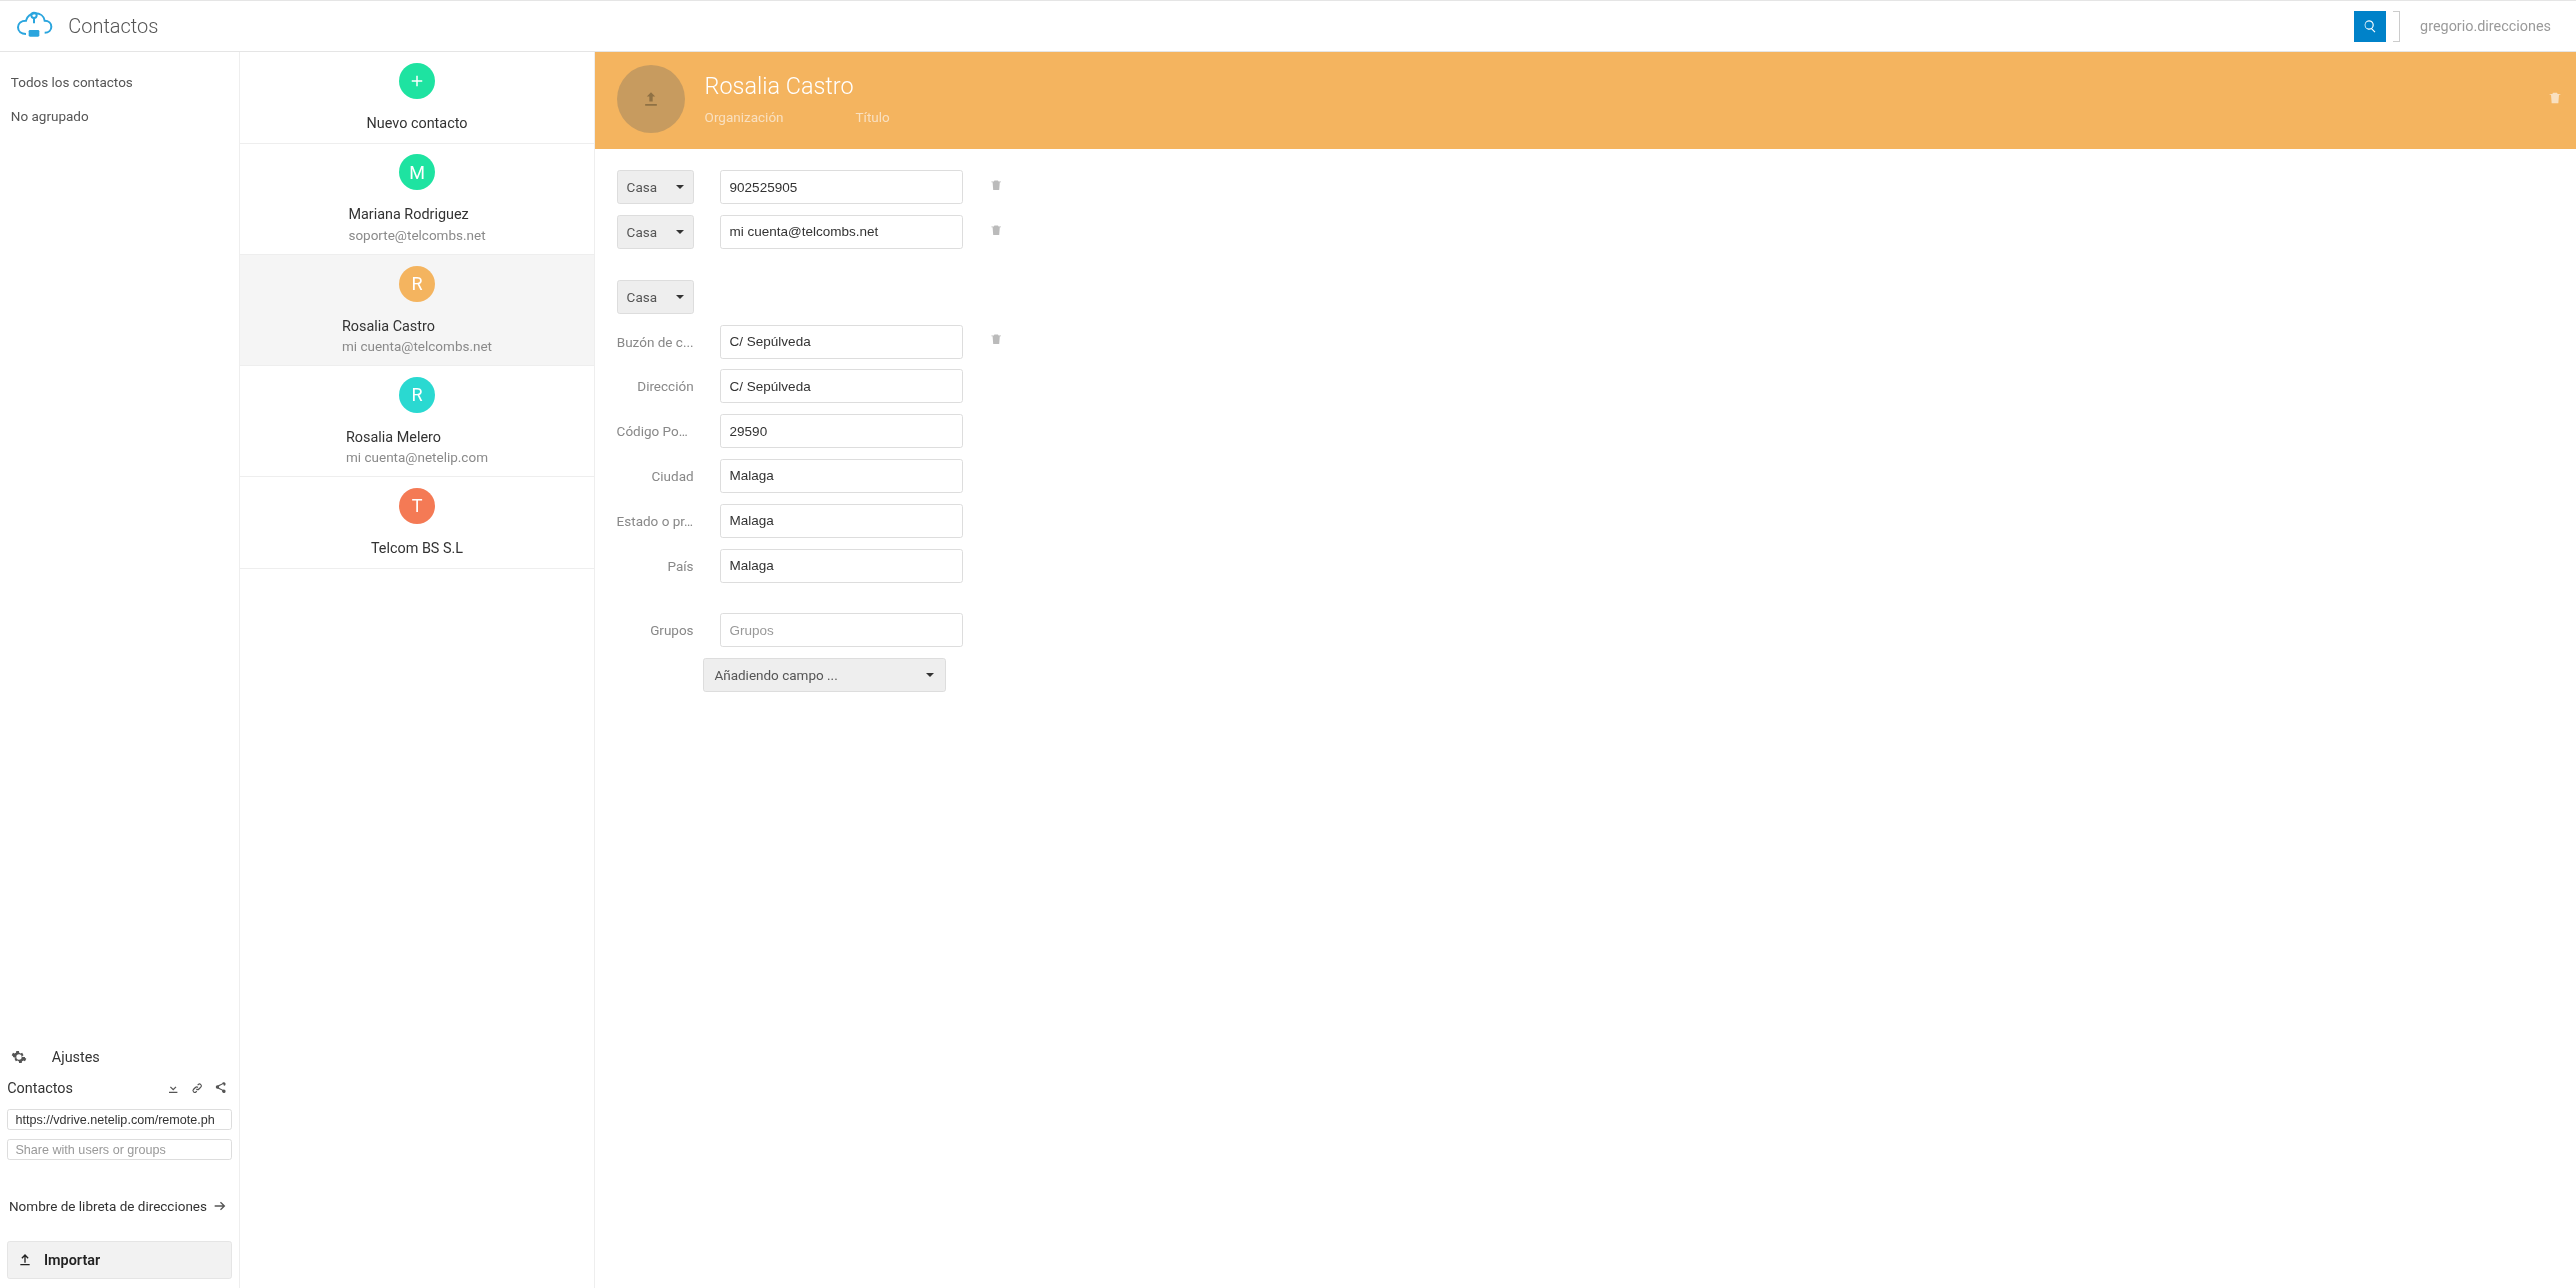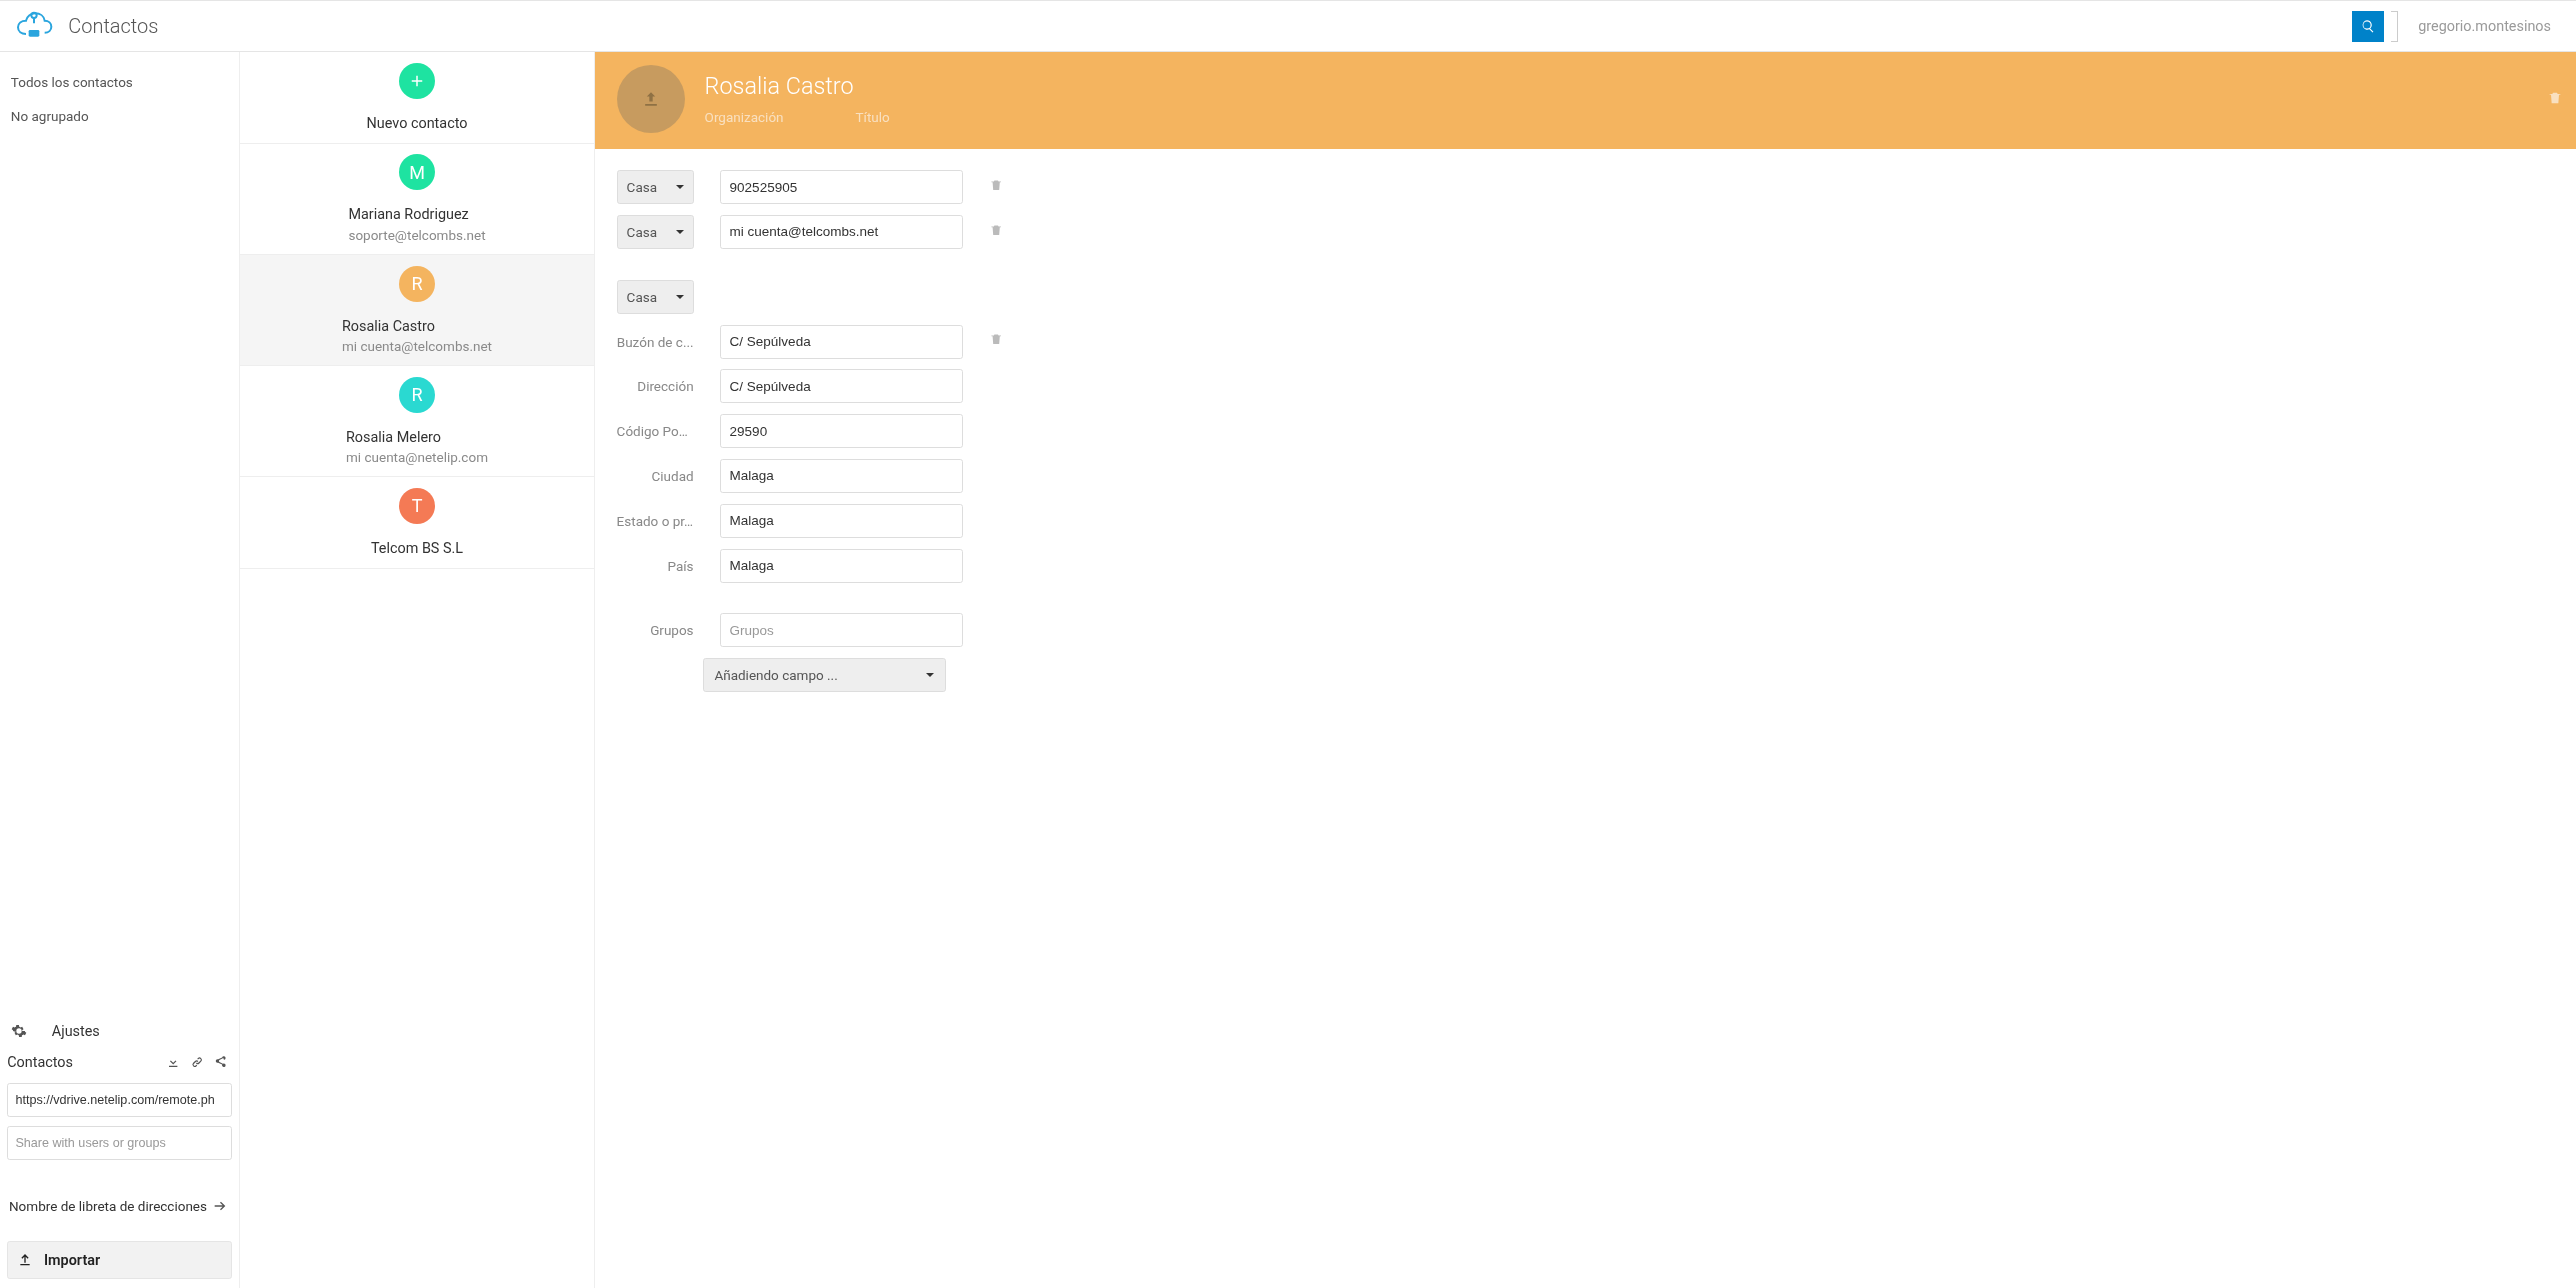--- a/index.html
+++ b/index.html
@@ -23,21 +23,21 @@
   .nav-item { font-size:13.5px; color:#555; padding:9px 1.8px; cursor:pointer; }
   .sidebar-spacer { flex:1; }
   .ajustes-row { display:flex; align-items:center; gap:25px; padding:5.4px 10.8px 10.8px 10.8px; cursor:pointer; }
   .gear-icon { width:16px; height:16px; fill:#555; }
   .ajustes-row span { font-size:14.4px; color:#333; }
   .panel-block { padding:0 7.2px 9px 7.2px; }
   .panel-title-row { display:flex; align-items:center; }
   .panel-title-row .t { font-size:14.4px; color:#333; flex:1; }
   .icon-btn { width:23.4px; height:23.4px; display:flex; align-items:center; justify-content:center; cursor:pointer; }
   .icon-btn svg { width:14.4px; height:14.4px; fill:#555; }
-  .panel-input { width:100%; height:34px; border:0.9px solid #ddd; border-radius:2.7px; padding:0 7.2px; font-size:12.6px; color:#333; margin-top:9px; }
+  .panel-input { width:100%; height:21px; border:0.9px solid #ddd; border-radius:2.7px; padding:0 7.2px; font-size:12.6px; color:#333; margin-top:9px; }
   .panel-input::placeholder { color:#999; }
   .book-row { display:flex; align-items:center; margin-top:38px; padding:0 0 0 1.8px; }
   .book-row .lab { font-size:13.5px; color:#333; }
   .arrow-icon { width:16px; height:16px; fill:#555; margin-left:5.4px; }
   .import-btn { margin:18px 7.2px 0 7.2px; height:38px; background:#f2f2f2; border:0.9px solid #e5e5e5; border-radius:2.7px; display:flex; align-items:center; gap:10.8px; padding:0 9px; cursor:pointer; }
   .import-btn svg { width:16px; height:16px; fill:#222; }
   .import-btn span { font-size:14.4px; font-weight:600; color:#222; }
 
   .list-col { width:355px; border-right:0.9px solid #eee; overflow-y:auto; }
   .list-row { display:flex; align-items:center; gap:16px; padding:10.8px 14.4px; border-bottom:0.9px solid #eee; cursor:pointer;flex-direction:column; }
@@ -84,21 +84,21 @@
       </svg>
   </div>
   <div class="app-title">Contactos</div>
   <div class="header-spacer"></div>
   <div class="search-btn">
     <svg viewBox="0 0 24 24">
         <path d="M10 2a8 8 0 015.3 13.9l5.4 5.4-1.4 1.4-5.4-5.4A8 8 0 1110 2zm0 2a6 6 0 100 12 6 6 0 000-12z"></path>
       </svg>
   </div>
   <div class="search-pipe"></div>
-  <div class="user-label">gregorio.montesinos</div>
+  <div class="user-label">gregorio.direcciones</div>
 </header>
 
 <div class="main">
   <aside class="sidebar">
     <div class="nav-list">
       <div class="nav-item">Todos los contactos</div>
       <div class="nav-item">No agrupado</div>
     </div>
     <div class="sidebar-spacer"></div>
     <div class="ajustes-row">

